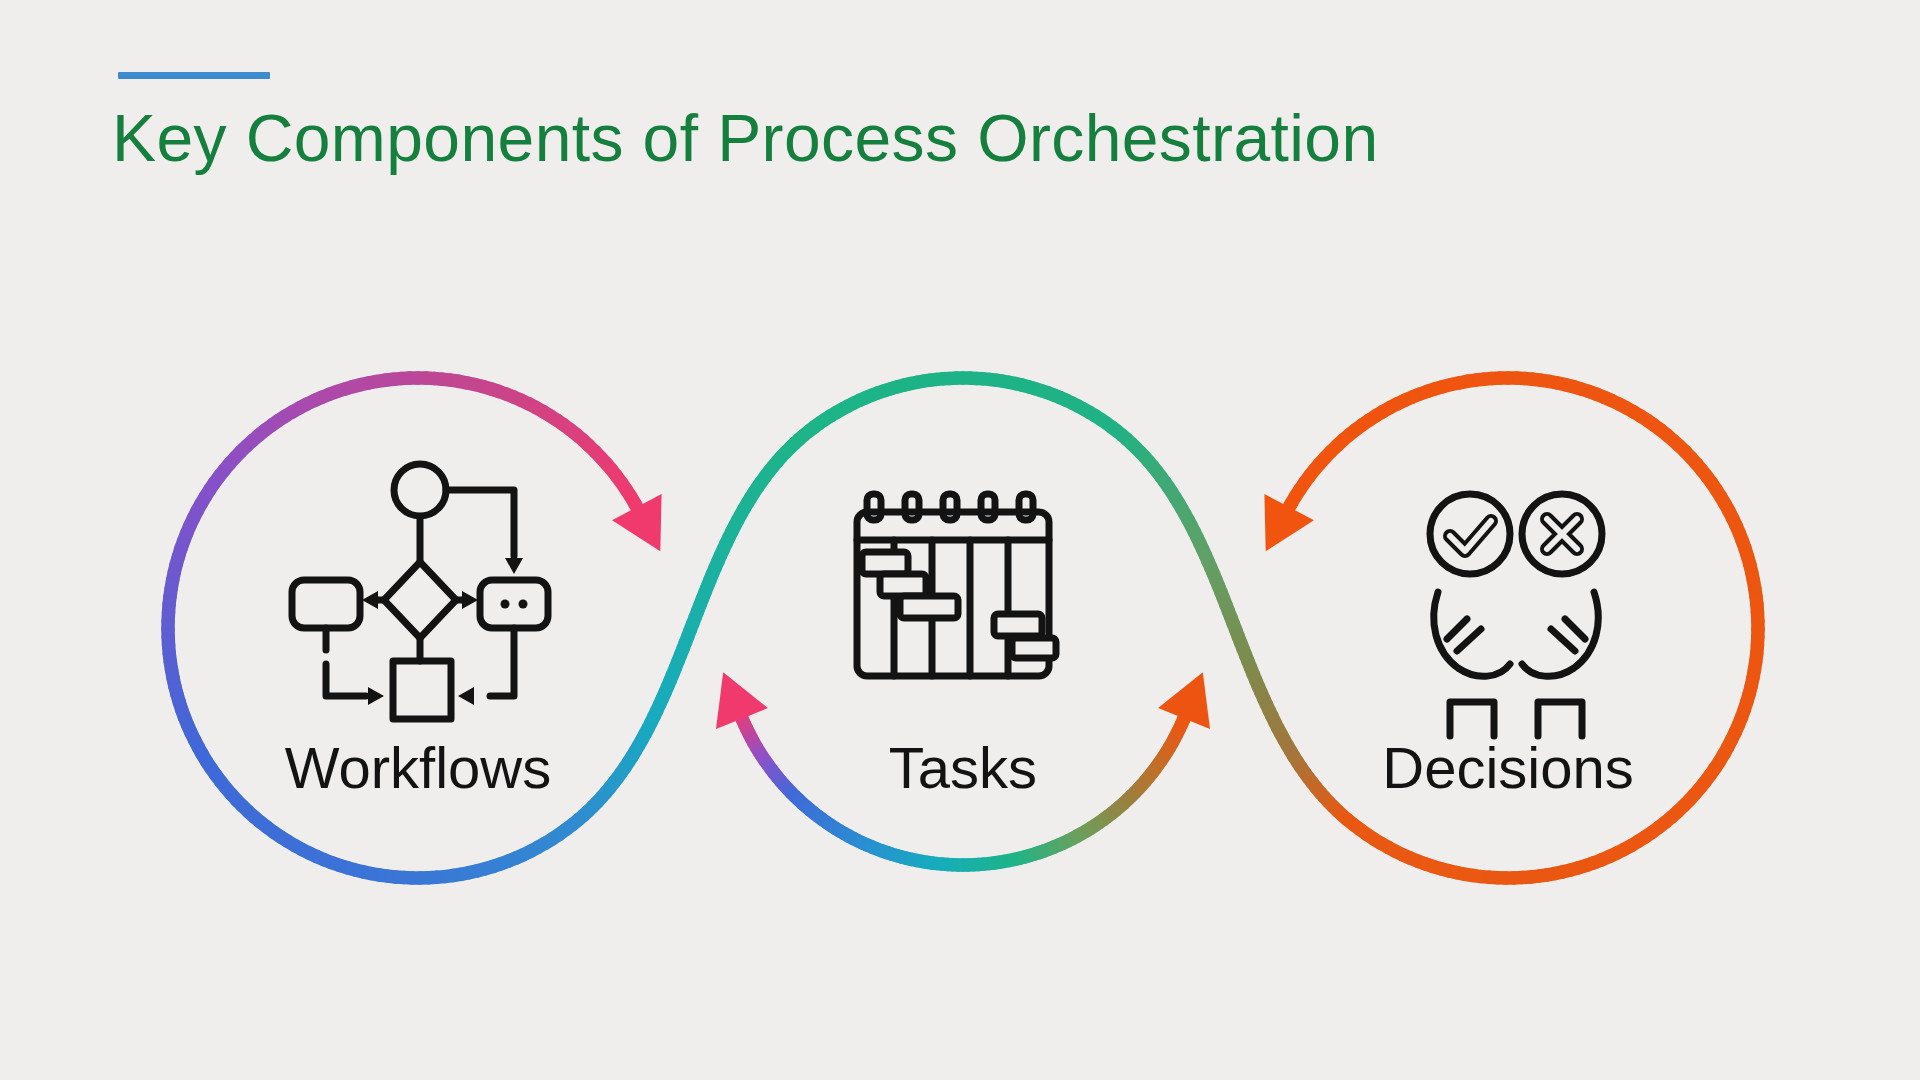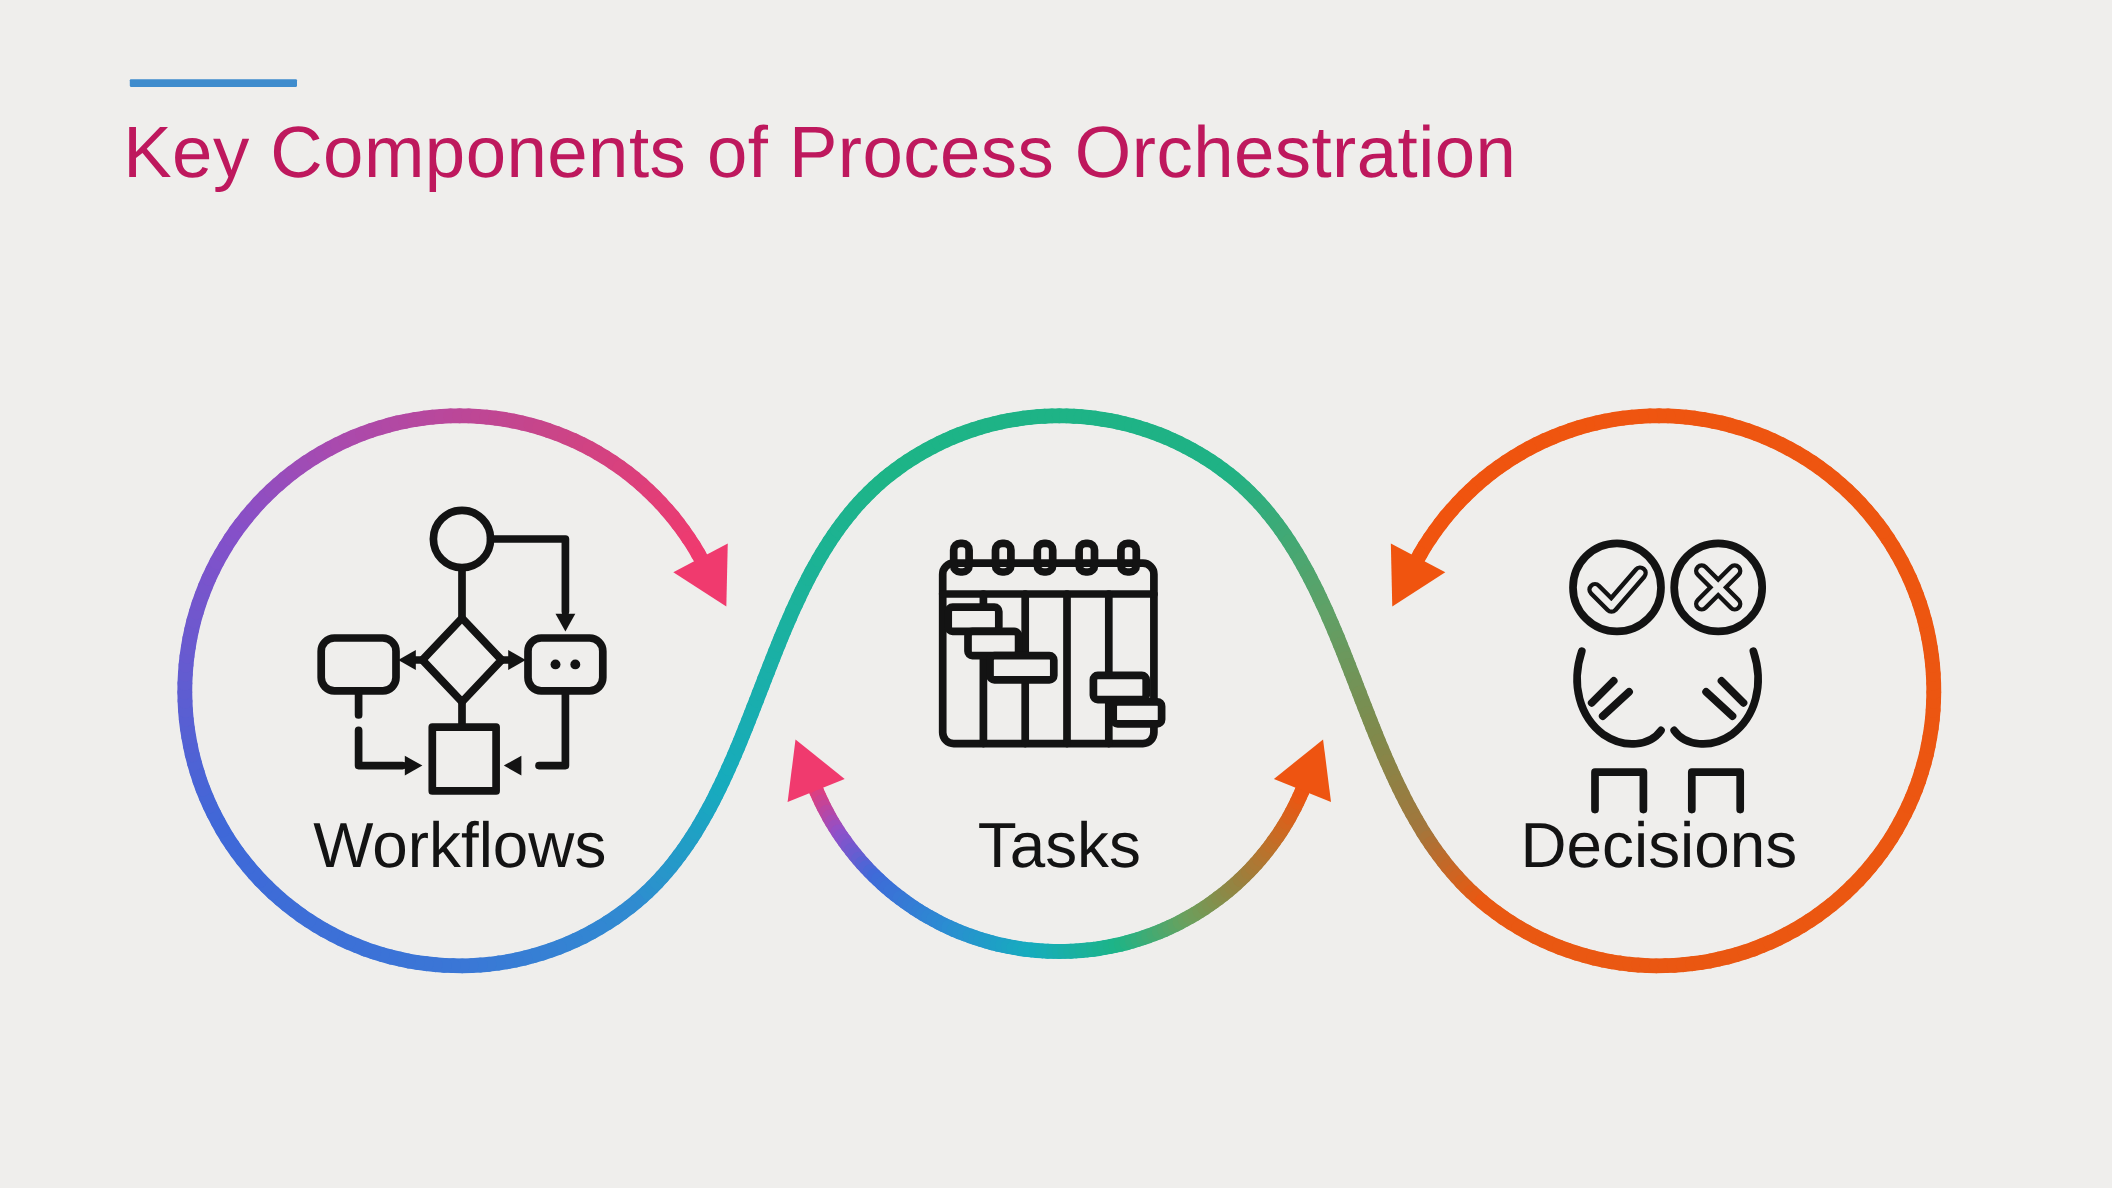--- a/index.html
+++ b/index.html
@@ -19,21 +19,21 @@
   .ico .glyph-inner{stroke:#efeeec;stroke-width:6;}
   .node-label{font-family:"Liberation Sans", sans-serif;font-size:58px;fill:#131313;}
 </style>
 </head>
 <body style="background: rgb(239, 238, 236);">
 
 <div class="stage">
 
   <div class="header">
     <div class="accent" style="background: rgb(63, 140, 205);"></div>
-    <h1 style="color: #be185d;">Key Components of Process Orchestration</h1>
+    <h1 style="color: #15803d;">Key Components of Process Orchestration</h1>
   </div>
 
   <svg width="1920" height="1080" viewBox="0 0 1920 1080">
 
     <g id="ribbon-layer">
         <g>
           <path d="M578.7 819.5 L583.6 815.3" stroke="#2e8dd0" stroke-width="13.5" stroke-linecap="round" fill="none"></path>
           <path d="M583.6 815.3 L588.3 811.0" stroke="#2d8ecf" stroke-width="13.5" stroke-linecap="round" fill="none"></path>
           <path d="M588.3 811.0 L592.8 806.6" stroke="#2c90ce" stroke-width="13.5" stroke-linecap="round" fill="none"></path>
           <path d="M592.8 806.6 L597.3 802.0" stroke="#2b91cd" stroke-width="13.5" stroke-linecap="round" fill="none"></path>

